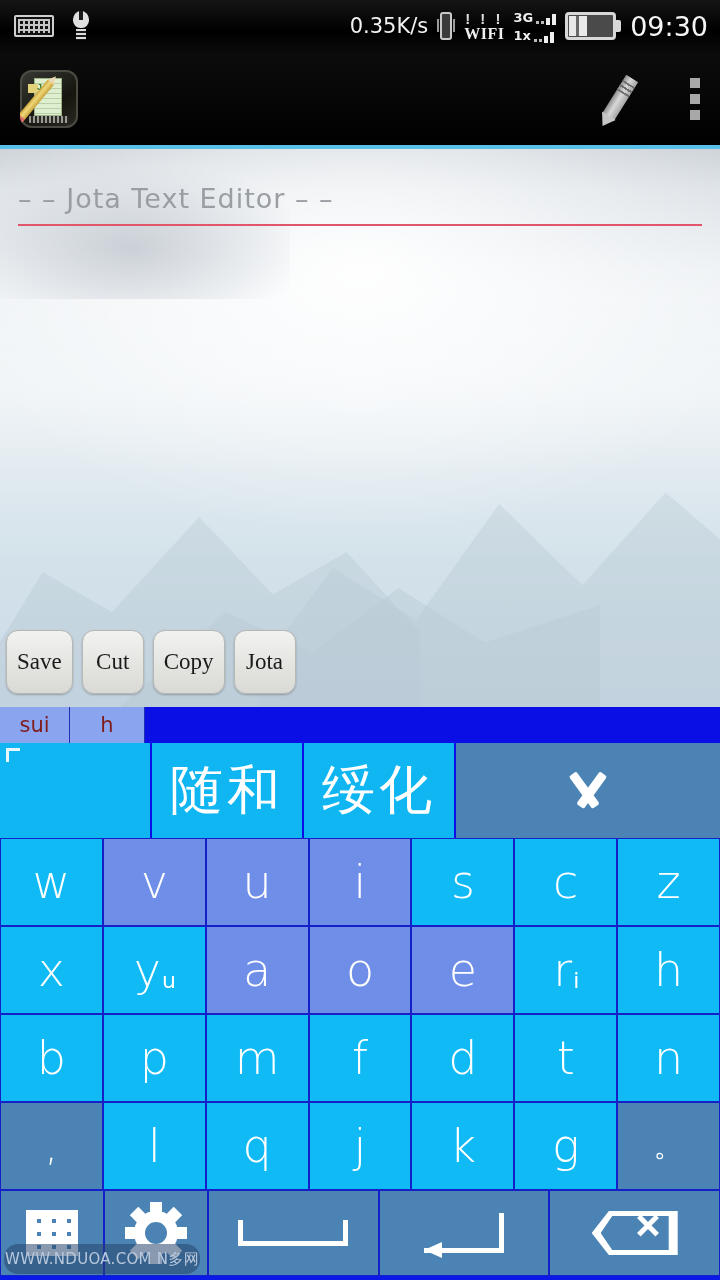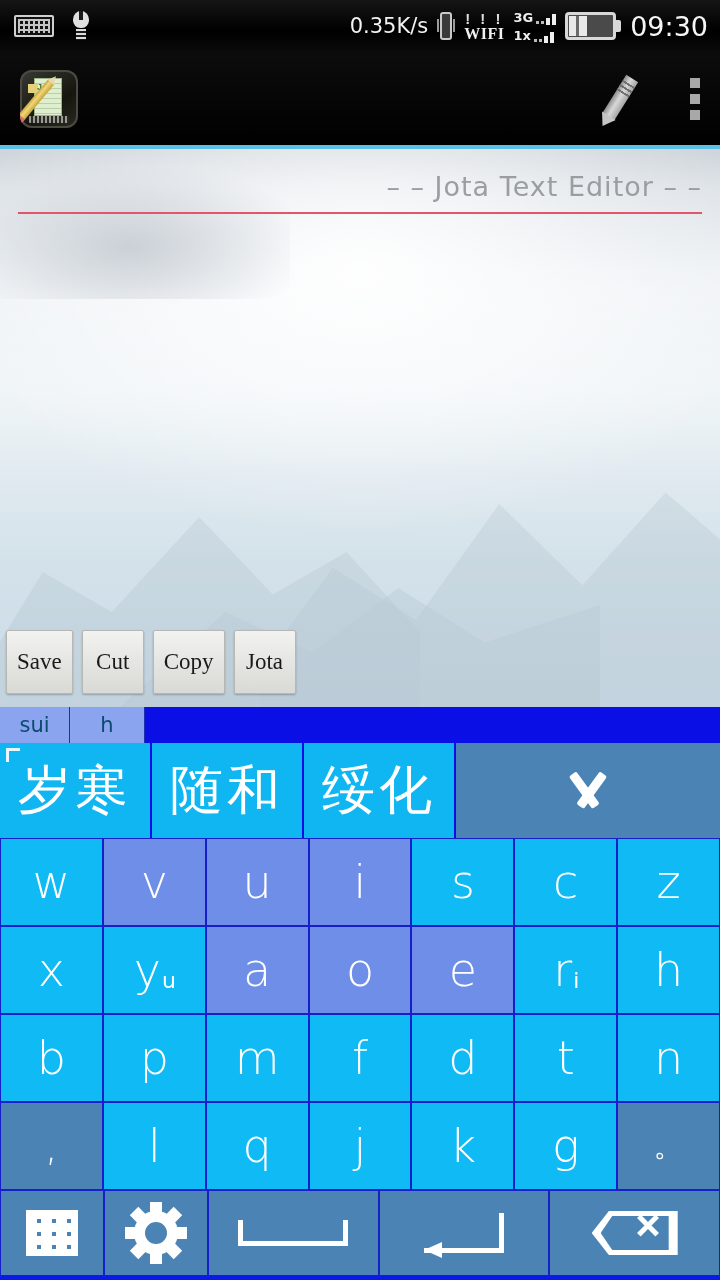--- a/index.html
+++ b/index.html
@@ -164,53 +164,53 @@
        clip-path:polygon(0% 86%, 14% 52%, 30% 70%, 46% 30%, 62% 58%, 78% 26%, 100% 60%, 100% 100%, 0% 100%);
        background:linear-gradient(to bottom, rgba(170,189,201,.5), rgba(216,230,238,.12));}
   .m3{ left:120px; bottom:0; width:480px; height:170px;
        clip-path:polygon(0% 100%, 22% 44%, 40% 68%, 58% 30%, 76% 62%, 100% 40%, 100% 100%);
        background:linear-gradient(to bottom, rgba(190,206,217,.45), rgba(226,238,244,.1));}
   .haze{ position:absolute; inset:0;
     background:radial-gradient(ellipse 520px 330px at 50% 22%, rgba(255,255,255,.95), rgba(255,255,255,.2) 60%, rgba(255,255,255,0) 80%);}
   .cloudL{ position:absolute; left:-30px; top:20px; width:320px; height:130px;
     background:radial-gradient(ellipse at 50% 60%, rgba(196,202,209,.85), rgba(214,220,226,.25) 65%, rgba(255,255,255,0) 80%);}
 
-  .doc-title-wrap{ position:absolute; left:0; top:0; width:720px; padding:22px 18px 0 18px;text-align:right; }
+  .doc-title-wrap{ position:absolute; left:0; top:12px; width:720px; padding:22px 18px 0 18px; }
   .doc-title{
     font-size:27px; color:#9a9ea3; font-family:"DejaVu Sans", sans-serif; white-space:nowrap;
     letter-spacing:1px;
   }
   .title-rule{
     margin-top:10px; height:2px; width:684px; background:#e0566a;
   }
 
   
   .actionbar{
     position:absolute; left:6px; top:630px; display:flex; gap:9px; z-index:5;
   }
   .abtn{
     min-width:62px; height:64px; padding:0 10px;
     background:linear-gradient(#f2f2f0,#e4e4e1 55%,#d9d9d6);
-    border:1px solid #b7b7b4; border-radius:2px;
+    border:1px solid #b7b7b4; border-radius:12px;
     display:flex; align-items:center; justify-content:center;
     font-size:23px; color:#1a1a1a; font-family:"Liberation Serif", serif;
     box-shadow:0 1px 2px rgba(0,0,0,.25);
   }
 
   
   .ime{
     position:absolute; left:0; top:707px; width:720px; height:573px;
     background:#0a19e8;
   }
   
   .comp-row{
     position:relative; height:36px; width:720px; background:#0a0fe6; display:flex;
   }
   .comp-seg{
-    background:#8aa4f0; color:#0c4a6e; font-size:21px;
+    background:#8aa4f0; color:#7f1d1d; font-size:21px;
     display:flex; align-items:center; justify-content:center;
     border-right:1px solid #2030b0; font-family:"DejaVu Sans", sans-serif;
   }
   .comp-seg.s1{ width:70px; }
   .comp-seg.s2{ width:75px; }
 
   
   .cand-row{ position:relative; height:95px; width:720px; display:flex; background:#0a0fe6; }
   .cand{
     flex:0 0 auto; width:152px; background:#0fb6f2; position:relative;
@@ -411,21 +411,20 @@
   <div class="ime">
 
     <div class="comp-row">
       <div class="comp-seg s1">sui</div>
       <div class="comp-seg s2">h</div>
     </div>
 
     <div class="cand-row">
       <div class="cand">
         <span class="corner"></span>
-        <span class="txt">岁寒</span>
       </div>
       <div class="cand">
         <span class="txt">随和</span>
       </div>
       <div class="cand">
         <span class="txt">绥化</span>
       </div>
       <div class="cand-expand">
         <span class="chev">
             <i class="l"></i>
@@ -562,13 +561,14 @@
         <span class="bksp-ico">
           <span class="shape"></span>
             <span class="inner"></span>
             <span class="x1"></span>
             <span class="x2"></span>
         </span>
       </div>
     </div>
   </div>
 
+  <div class="watermark">WWW.NDUOA.COM N多网</div>
 </div>
 
 </body></html>

